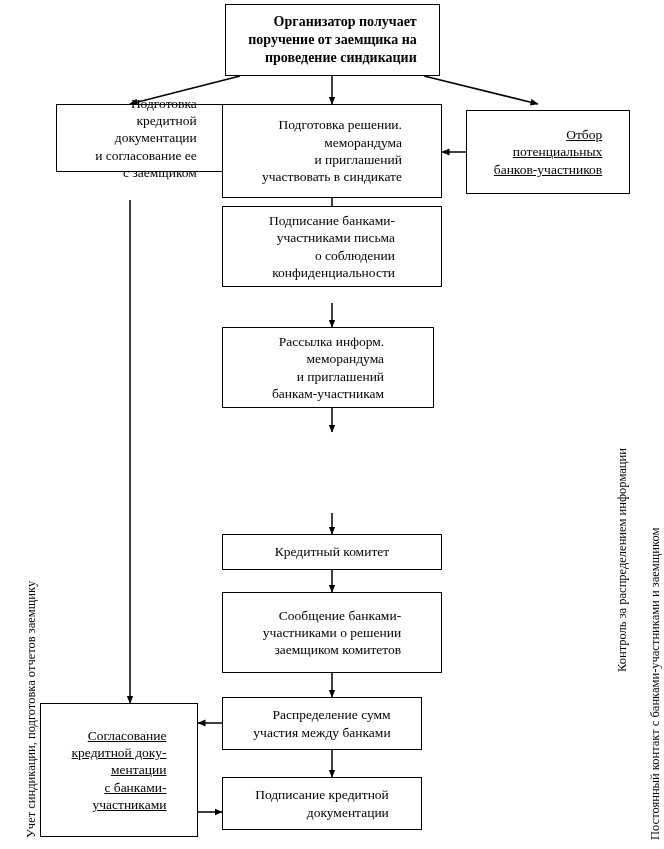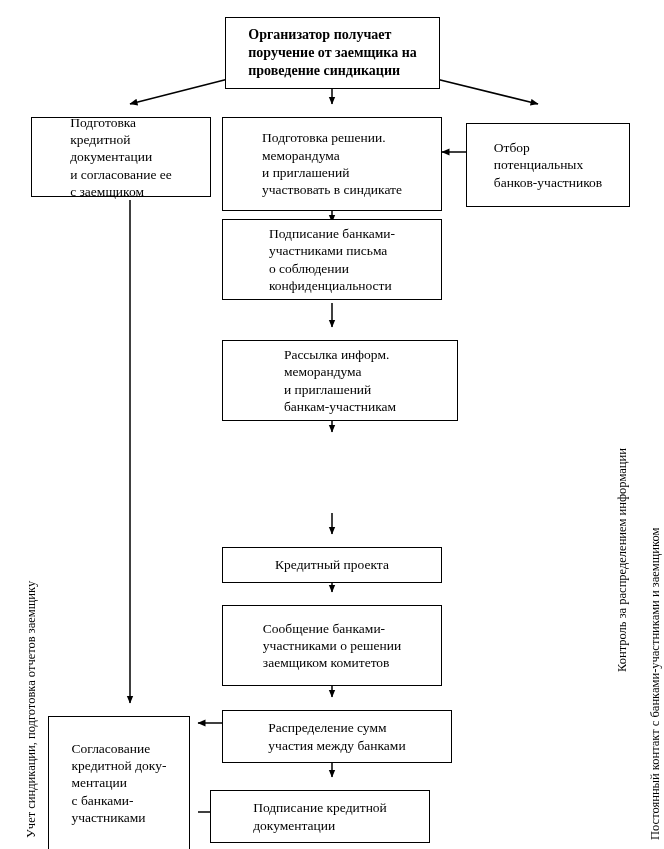--- a/index.html
+++ b/index.html
@@ -23,26 +23,25 @@
     height: 849px;
   }
   .node {
     position: absolute;
     box-sizing: border-box;
     border: 1.5px solid #000000;
     background: #ffffff;
     display: flex;
     align-items: center;
     justify-content: center;
-    text-align: left;
+    text-align: right;
     line-height: 1.28;
     font-size: 13.5px;
     padding: 4px 4px;
     z-index: 5;
-    margin-top: 13px;
   }
   .node.bold {
     font-weight: bold;
     font-size: 14px;
   }
   .node .txt {
     display: block;
     white-space: pre-line;
   }
   .side-label {
@@ -96,80 +95,80 @@
 
     <path d="M198,812 L222,812" stroke="#000" stroke-width="1.5" fill="none" marker-end="url(#ah)"></path>
   </svg>
 
   <div class="node bold" style="left:225px; top:4px; width:215px; height:72px;">
     <span class="txt">Организатор получает
 поручение от заемщика на
 проведение синдикации</span>
   </div>
 
-  <div class="node" style="left:31px; top:104px; width:180px; height:80px;">
+  <div class="node" style="left:56px; top:104px; width:180px; height:68px;">
     <span class="txt">Подготовка
 кредитной
 документации
 и согласование ее
 с заемщиком</span>
   </div>
 
   <div class="node" style="left:222px; top:104px; width:220px; height:94px;">
     <span class="txt">Подготовка решении.
 меморандума
 и приглашений
 участвовать в синдикате</span>
   </div>
 
-  <div class="node" style="left:466px; top:110px; width:164px; height:84px;">
+  <div class="node" style="left:466px; top:110px; width:164px; height:84px;text-decoration:underline;">
     <span class="txt">Отбор
 потенциальных
 банков-участников</span>
   </div>
 
   <div class="node" style="left:222px; top:206px; width:220px; height:81px;">
     <span class="txt">Подписание банками-
 участниками письма
 о соблюдении
 конфиденциальности</span>
   </div>
 
-  <div class="node" style="left:222px; top:327px; width:236px; height:81px;">
+  <div class="node" style="left:222px; top:327px; width:212px; height:81px;">
     <span class="txt">Рассылка информ.
 меморандума
 и приглашений
 банкам-участникам</span>
   </div>
 
 
   <div class="node" style="left:222px; top:534px; width:220px; height:36px;">
-    <span class="txt">Кредитный проекта</span>
+    <span class="txt">Кредитный комитет</span>
   </div>
 
   <div class="node" style="left:222px; top:592px; width:220px; height:81px;">
     <span class="txt">Сообщение банками-
 участниками о решении
 заемщиком комитетов</span>
   </div>
 
-  <div class="node" style="left:222px; top:697px; width:230px; height:53px;">
+  <div class="node" style="left:222px; top:697px; width:200px; height:53px;">
     <span class="txt">Распределение сумм
 участия между банками</span>
   </div>
 
-  <div class="node" style="left:48px; top:703px; width:142px; height:134px;">
+  <div class="node" style="left:40px; top:703px; width:158px; height:134px;text-decoration:underline;">
     <span class="txt">Согласование
 кредитной доку-
 ментации
 с банками-
 участниками</span>
   </div>
 
-  <div class="node" style="left:210px; top:777px; width:220px; height:53px;">
+  <div class="node" style="left:222px; top:777px; width:200px; height:53px;">
     <span class="txt">Подписание кредитной
 документации</span>
   </div>
 
   <div class="side-label" style="left:24px; top:838px; transform: rotate(-90deg);">
     <span>Учет синдикации, подготовка отчетов заемщику</span>
   </div>
 
   <div class="side-label" style="left:615px; top:672px; transform: rotate(-90deg);">
     <span>Контроль за распределением информации</span>

